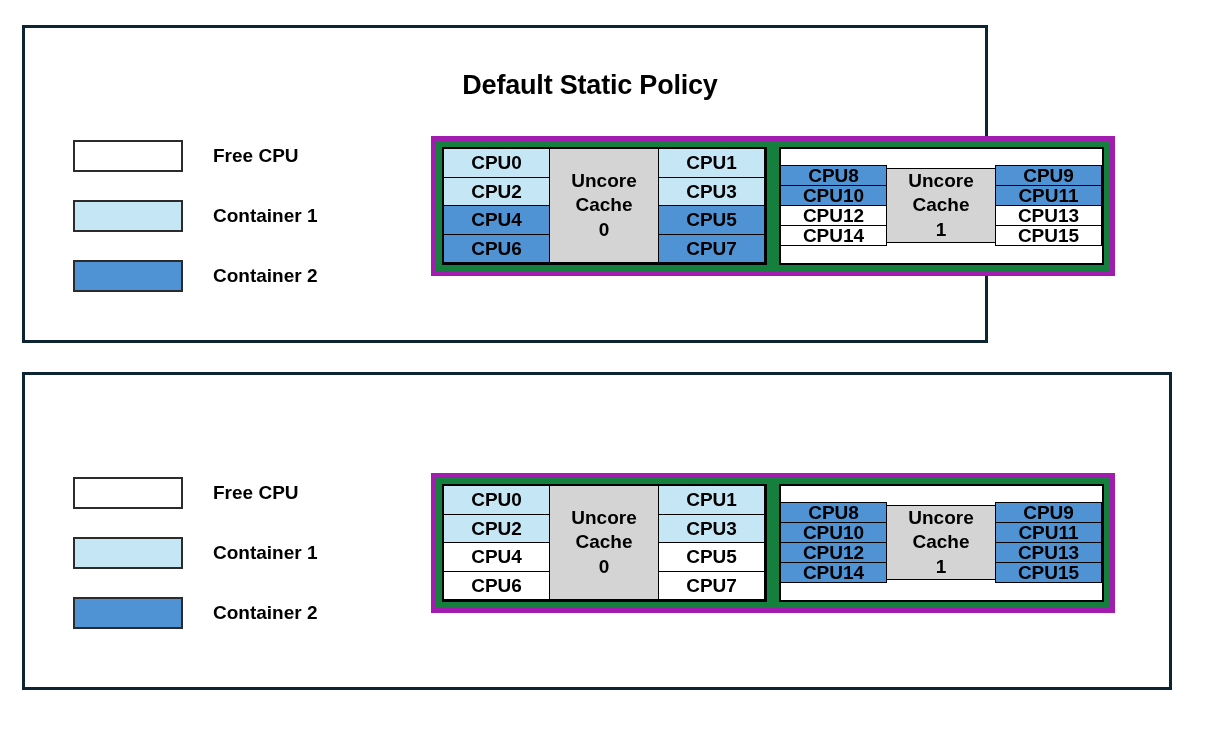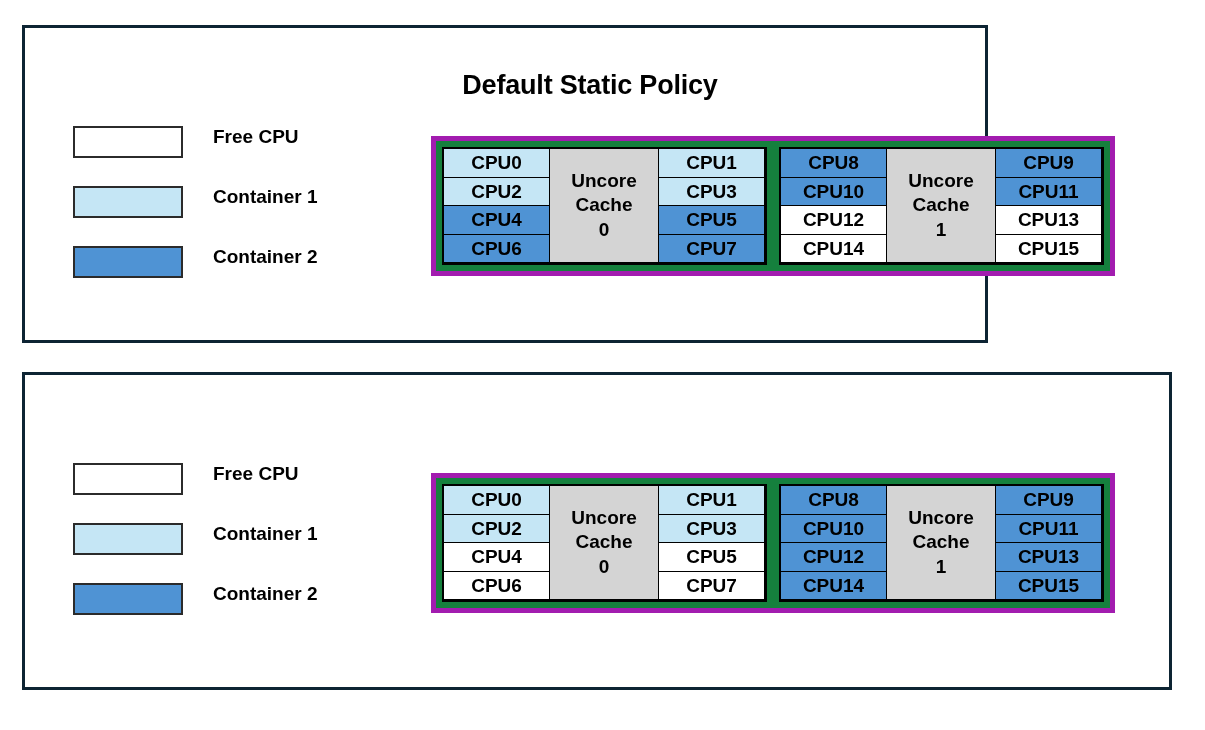--- a/index.html
+++ b/index.html
@@ -41,20 +41,21 @@
   
   .legend {
     position: absolute;
     left: 48px;
   }
   #panel-0 .legend { top: 98px; }
   #panel-1 .legend { top: 88px; }
 
   .legend-row {
     display: flex;
+    align-items: center;
     height: 60px;
   }
   .legend-swatch {
     width: 110px;
     height: 32px;
     border: 2px solid #2b2b2b;
     box-sizing: border-box;
     flex: 0 0 auto;
   }
   .legend-label {
@@ -77,21 +78,21 @@
   #panel-0 .cpu-frame { left: 406px; top: 108px; width: 684px; height: 140px; }
   #panel-1 .cpu-frame { left: 406px; top: 98px;  width: 684px; height: 140px; }
 
   .uncore-group {
     display: flex;
     box-sizing: border-box;
     border: 2px solid #000000;
     flex: 1 1 0;
     background: #ffffff;
   }
-  .uncore-group + .uncore-group { margin-left: 12px; }
+  .uncore-group + .uncore-group { margin-left: 12px; align-items: center; }
 
   .cpu-col {
     display: flex;
     flex-direction: column;
     flex: 1 1 0;
     min-width: 0;
   }
 
   .cpu-cell {
     flex: 1 1 0;

